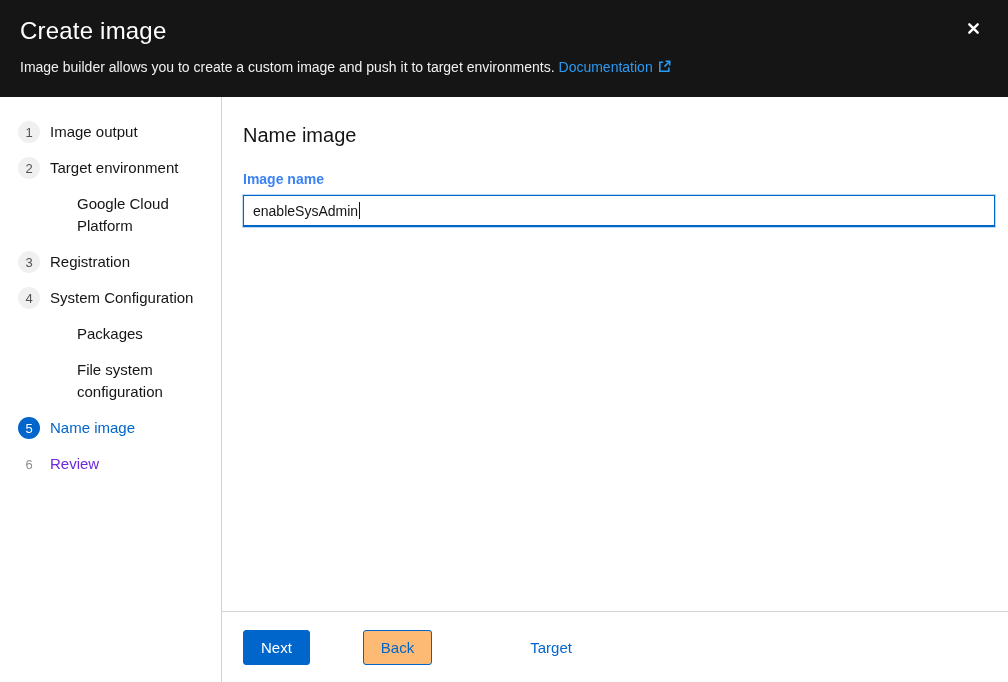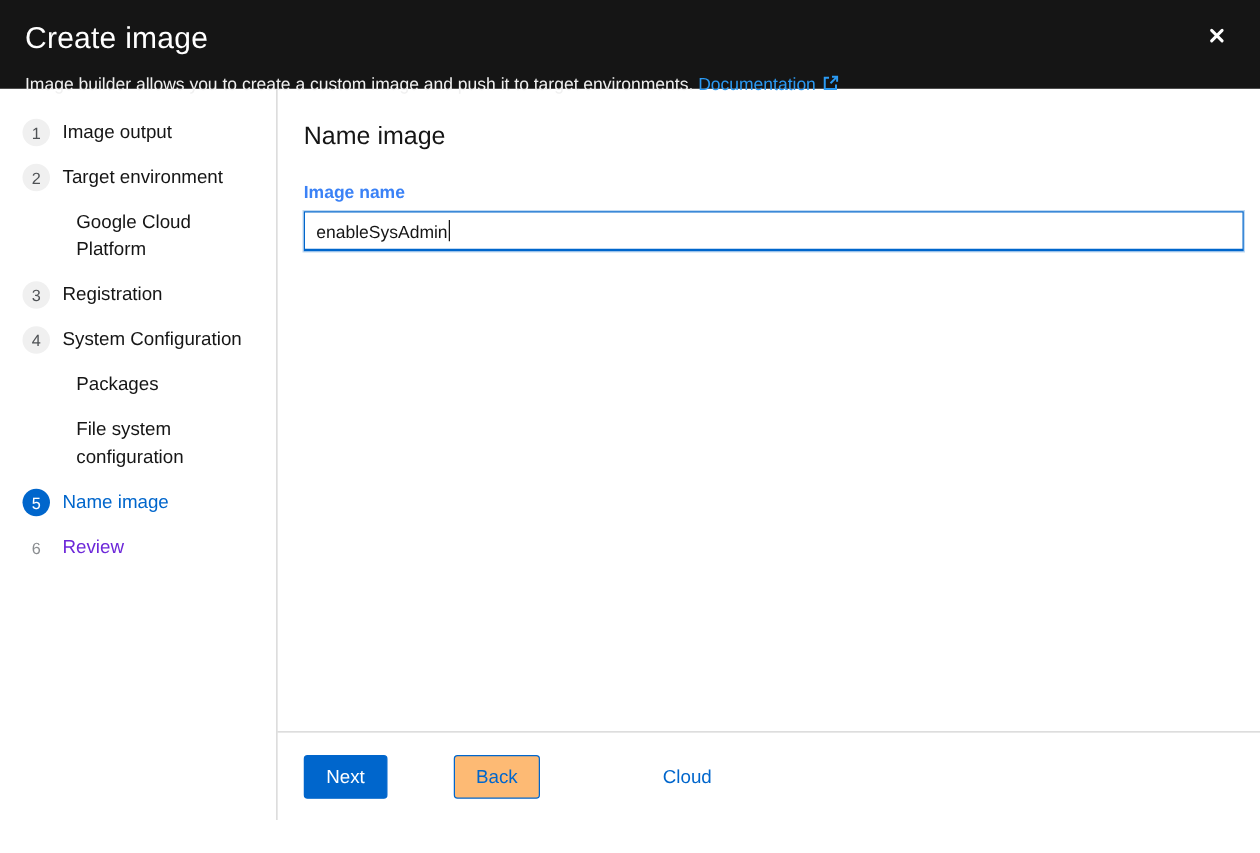--- a/index.html
+++ b/index.html
@@ -8,21 +8,21 @@
     width: 1008px; height: 682px;
     background: #ffffff;
     font-family: "Liberation Sans", sans-serif;
     color: #151515;
     overflow: hidden;
   }
 
   
   .modal-header {
     background: #151515;
-    height: 71px;
+    height: 97px;
     padding: 17px 24px 0 20px;
     position: relative;
   }
   .modal-title {
     color: #ffffff;
     font-size: 24px;
     font-weight: 500;
     margin: 0;
     letter-spacing: 0.2px;
   }
@@ -90,21 +90,21 @@
   }
   .nav-item.current .step-num { background: #0066cc; color: #ffffff; }
   .nav-item.current .step-label { color: #0066cc; }
   .nav-item.disabled { cursor: default; }
   .nav-item.disabled .step-num { background: transparent; color: #8a8d90; }
   .nav-item.disabled .step-label { color: #6d28d9; }
   .nav-item.substep {
     padding-left: 43px;
     line-height: 22px;
   }
-  .nav-item.substep .step-label { margin-left: 0; }
+  .nav-item.substep .step-label { margin-left: 16px; }
   .nav-item.substep.wrap .step-label { max-width: 118px; display: inline-block; }
 
   
   .content-col {
     flex: 1 1 auto;
     display: flex;
     flex-direction: column;
     min-width: 0;
   }
   .content-main {
@@ -254,16 +254,16 @@
         <div class="text-input" role="textbox" aria-label="Image name">
           <span>enableSysAdmin</span>
           <span class="caret"></span>
         </div>
       </div>
     </main>
 
     <footer class="wizard-footer">
       <button class="btn btn-primary">Next</button>
       <button class="btn btn-secondary">Back</button>
-      <button class="btn btn-link">Cloud</button>
+      <button class="btn btn-link">Target</button>
     </footer>
   </div>
 </div>
 
 </body></html>

